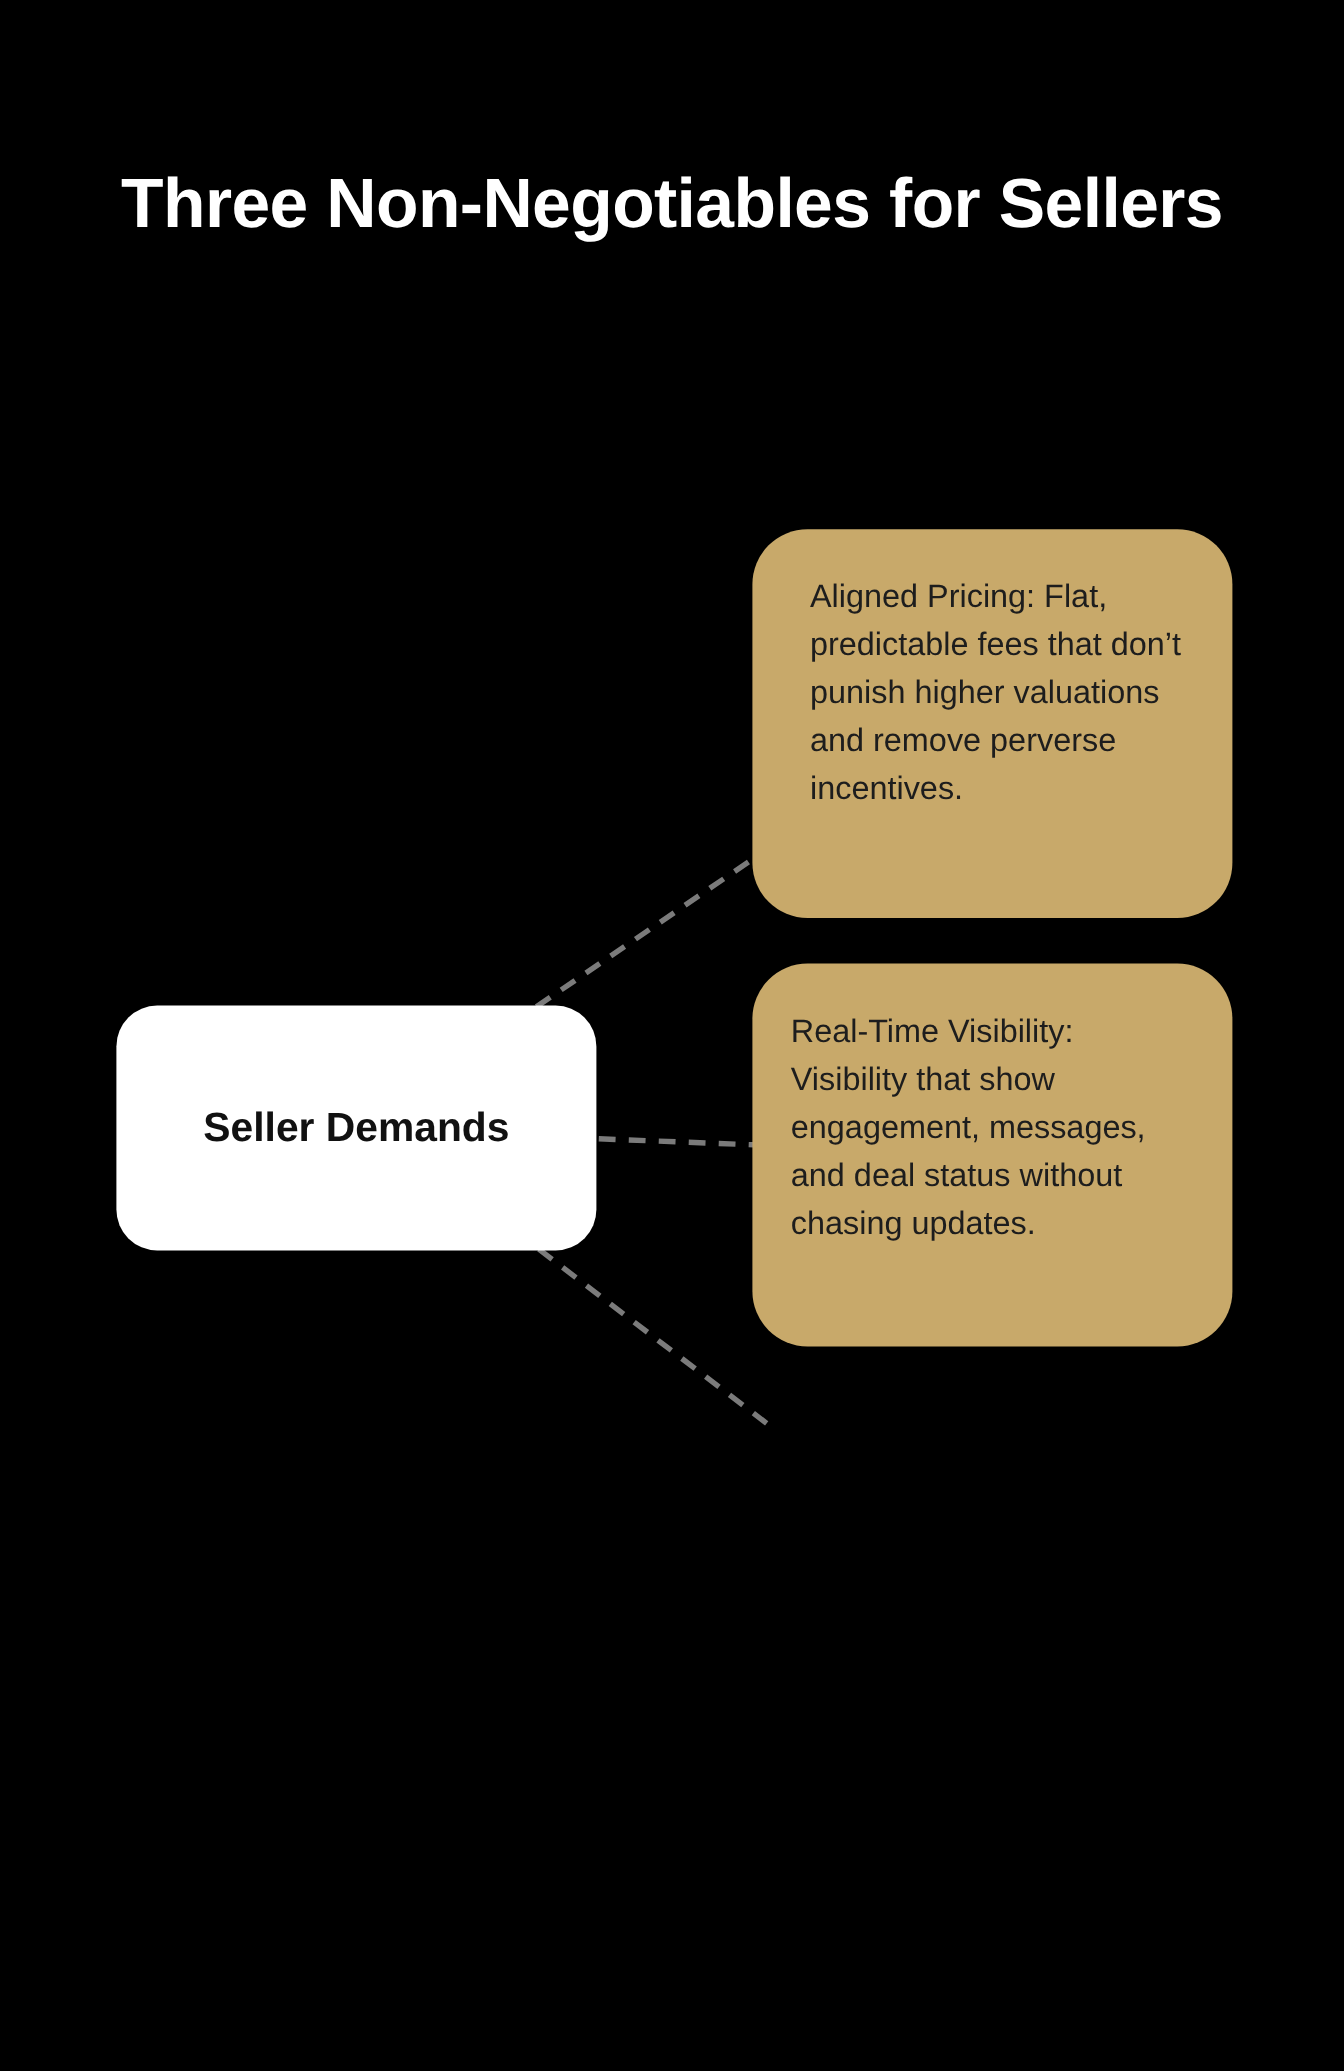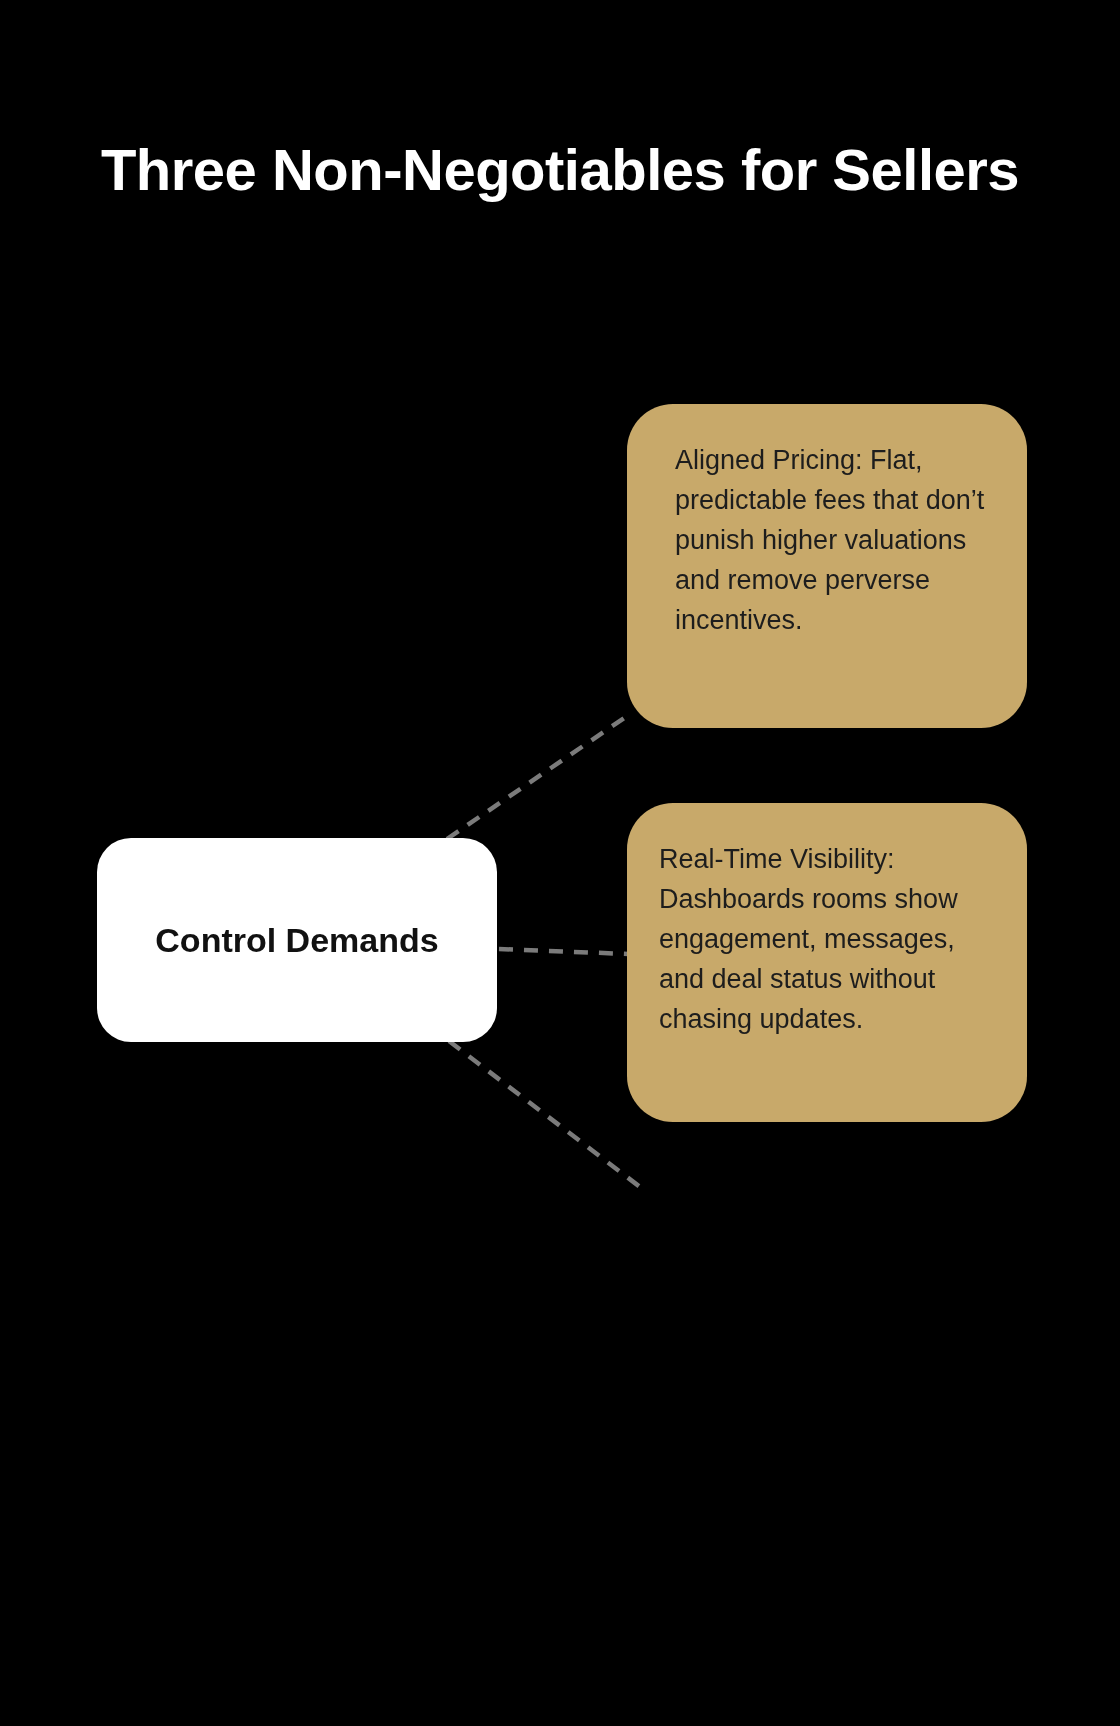--- a/index.html
+++ b/index.html
@@ -72,43 +72,43 @@
     width: 400px;
     box-sizing: border-box;
     background: #c8a96a;
     border-radius: 46px;
     padding: 36px 32px;
     color: #1d1d1d;
     font-size: 27px;
     line-height: 40px;
     font-weight: 400;
   }
-  .branch-1 { top: 404px;  min-height: 324px; padding-left: 48px; }
+  .branch-1 { top: 441px;  min-height: 324px; padding-left: 48px; }
   .branch-2 { top: 803px;  min-height: 319px; }
   .branch-3 { top: 1187px; min-height: 278px; }
 </style>
 </head>
 <body>
 
 <div class="stage">
 
   <h1 class="title"><span class="inner">Three Non-Negotiables for Sellers</span></h1>
 
   <svg class="connectors" viewBox="0 0 1120 1726" xmlns="http://www.w3.org/2000/svg">
     <line x1="447" y1="839" x2="630" y2="714"></line>
     <line x1="499" y1="949" x2="628" y2="954"></line>
     <line x1="449" y1="1041" x2="644" y2="1190"></line>
   </svg>
 
   <div class="root-node">
-    <span>Control Demands</span>
+    <span>Seller Demands</span>
   </div>
 
   <div class="branch-node branch-1">
     <span>Aligned Pricing: Flat, predictable fees that don’t punish higher valuations and remove perverse incentives.</span>
   </div>
 
   <div class="branch-node branch-2">
-    <span>Real-Time Visibility: Dashboards rooms show engagement, messages, and deal status without chasing updates.</span>
+    <span>Real-Time Visibility: Visibility that show engagement, messages, and deal status without chasing updates.</span>
   </div>
 
 
 </div>
 
 </body></html>

